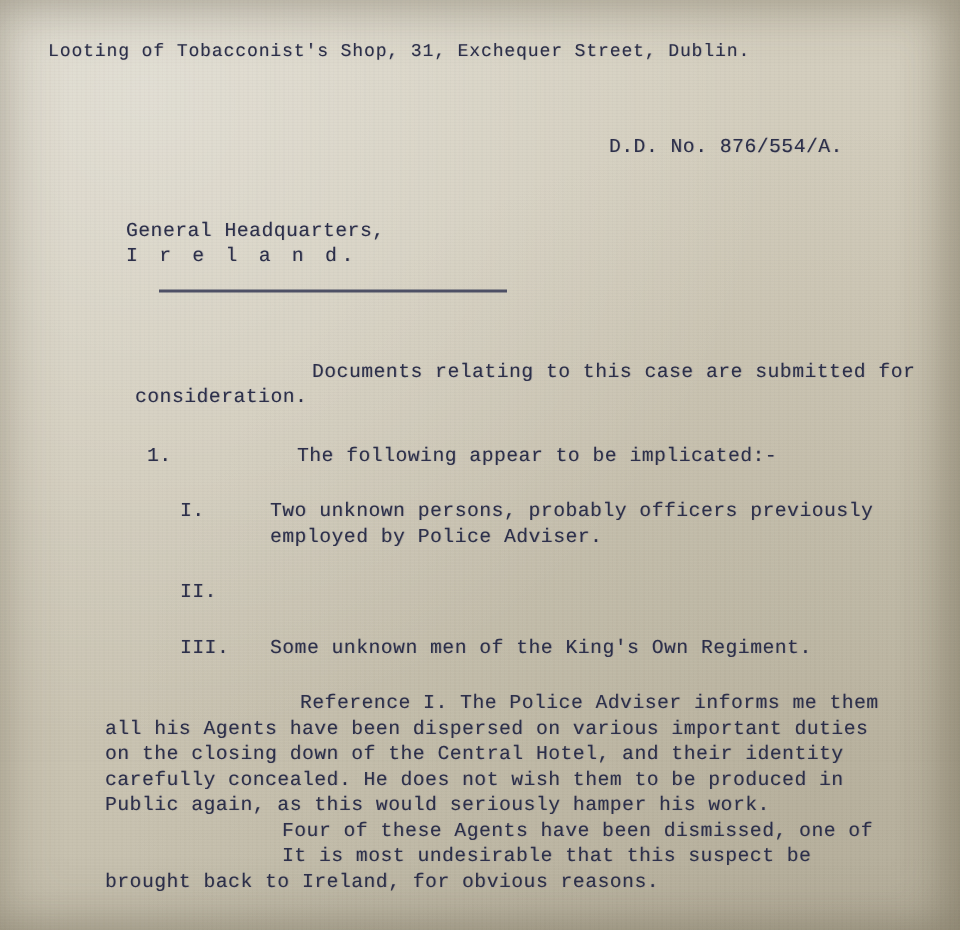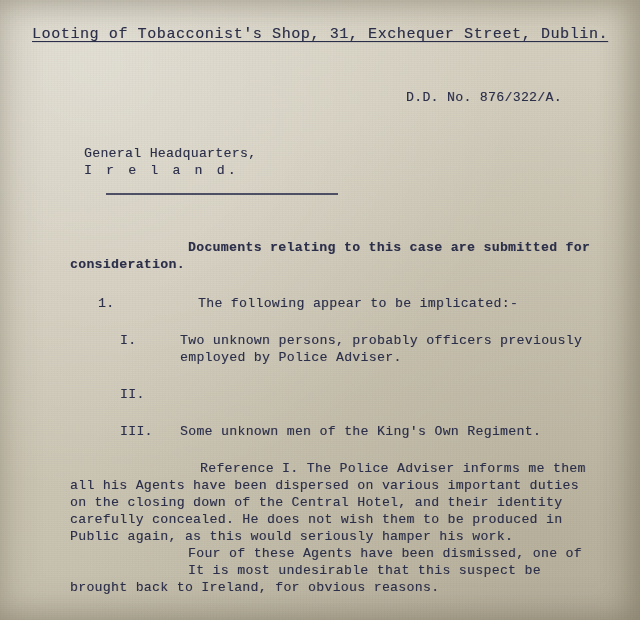--- a/index.html
+++ b/index.html
@@ -37,23 +37,22 @@
   }
   .content {
     position: relative;
     z-index: 2;
     padding: 26px 18px 0 28px;
     font-size: 13.1px;
     line-height: 17px;
     letter-spacing: 0.35px;
   }
   .title {
-    font-size: 15px;
+    font-size: 12px;
     letter-spacing: 0.6px;
-    text-decoration: underline;
     text-underline-offset: 3px;
     white-space: nowrap;
     margin: 0 0 2px 4px;
   }
   .ref-block {
     margin-top: 46px;
     margin-left: 0;
     text-align: left;
     padding-left: 378px;
     line-height: 17px;
@@ -70,22 +69,21 @@
   }
   .rule {
     width: 232px;
     height: 2px;
     background: #3a3d58;
     margin: 14px 0 0 78px;
     opacity: 0.88;
   }
   .para-intro {
     margin-top: 44px;
-    margin-left: 42px;
-    font-weight: bold;
+    margin-left: 62px;
   }
   .para-intro .indent {
     padding-left: 118px;
   }
   .numbered {
     margin-top: 22px;
     margin-left: 70px;
     display: flex;
   }
   .numbered .num {
@@ -137,21 +135,21 @@
 </head>
 <body>
 
 <div class="page">
   <div class="grain"></div>
   <div class="content">
 
     <div class="title">Looting of Tobacconist's Shop, 31, Exchequer Street, Dublin.</div>
 
     <div class="ref-block">
-      <div>D.D. No. 876/322/A.</div>
+      <div>D.D. No. 876/554/A.</div>
       <div class="ref-line2">24.1.21.</div>
     </div>
 
     <div class="addr">
       <div>General Headquarters,</div>
       <div class="addr-sub">I r e l a n d.</div>
     </div>
 
     <div class="rule"></div>
 

